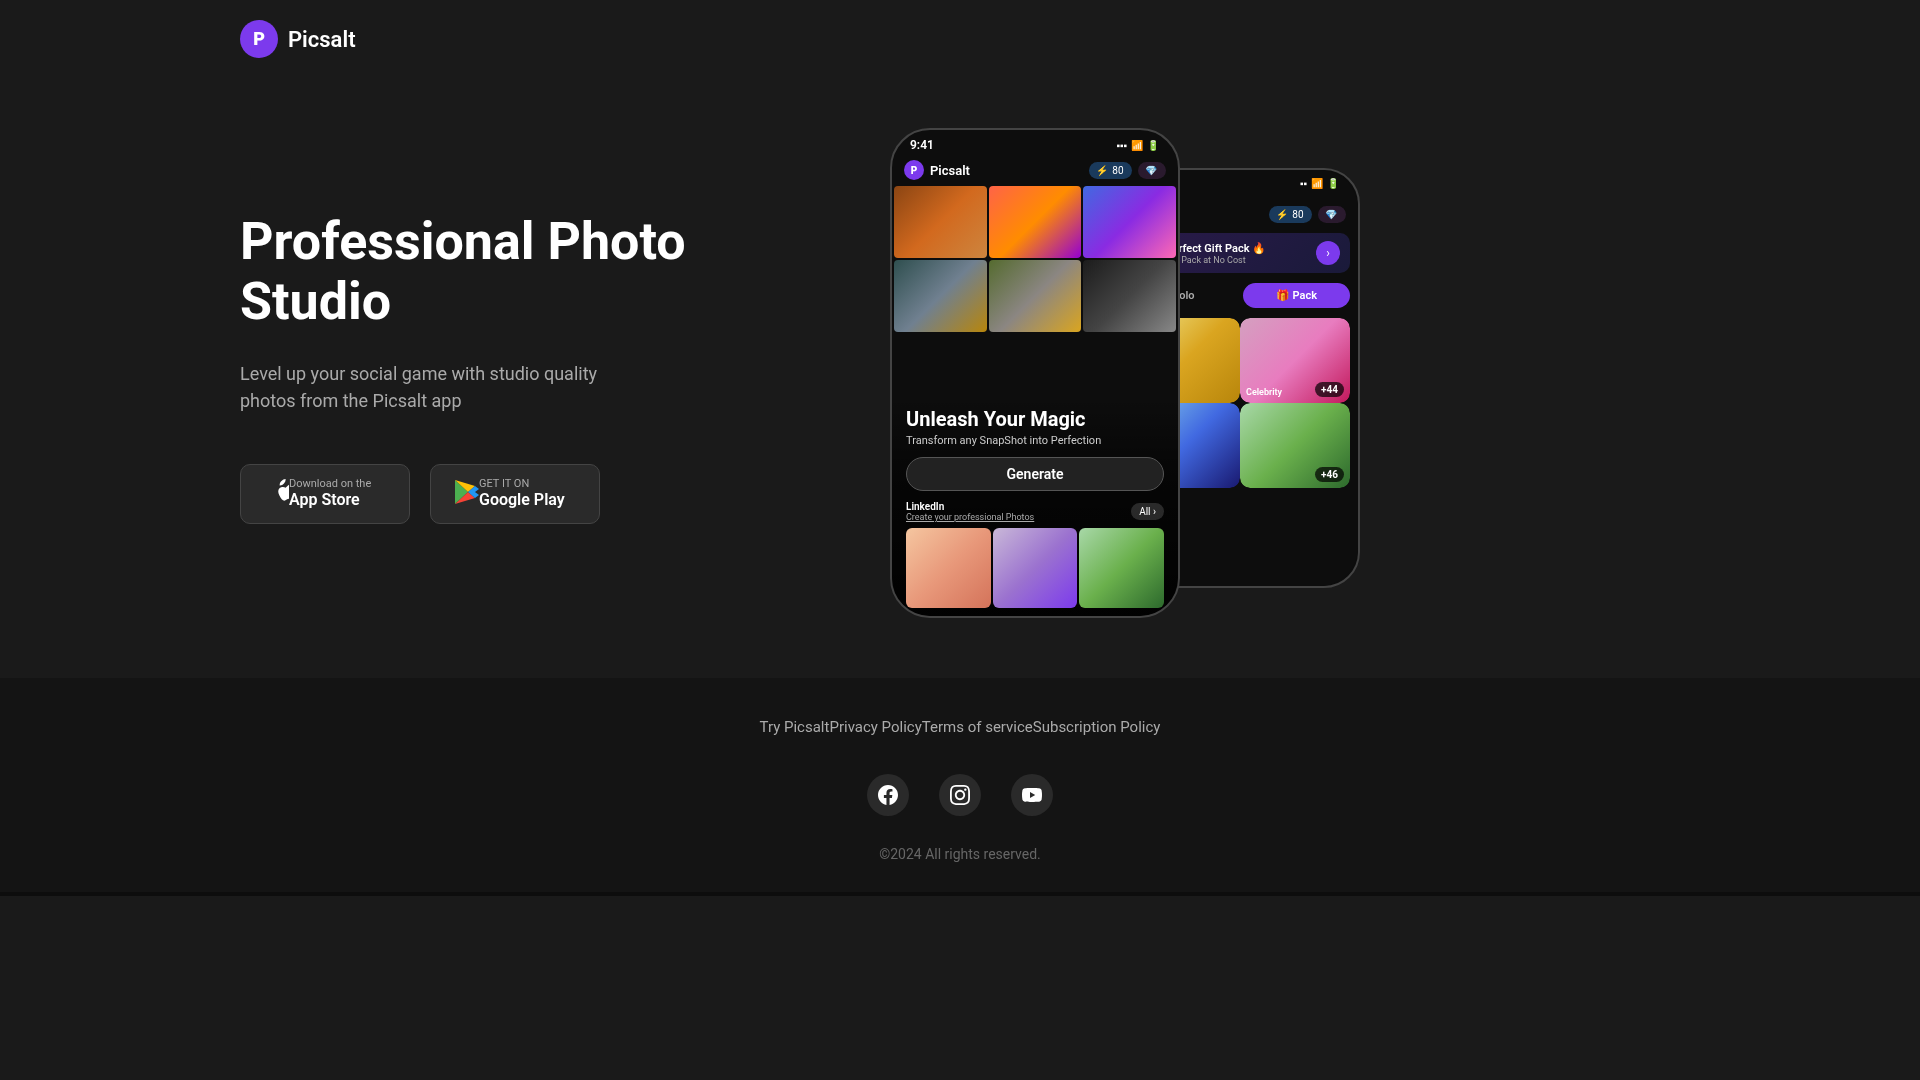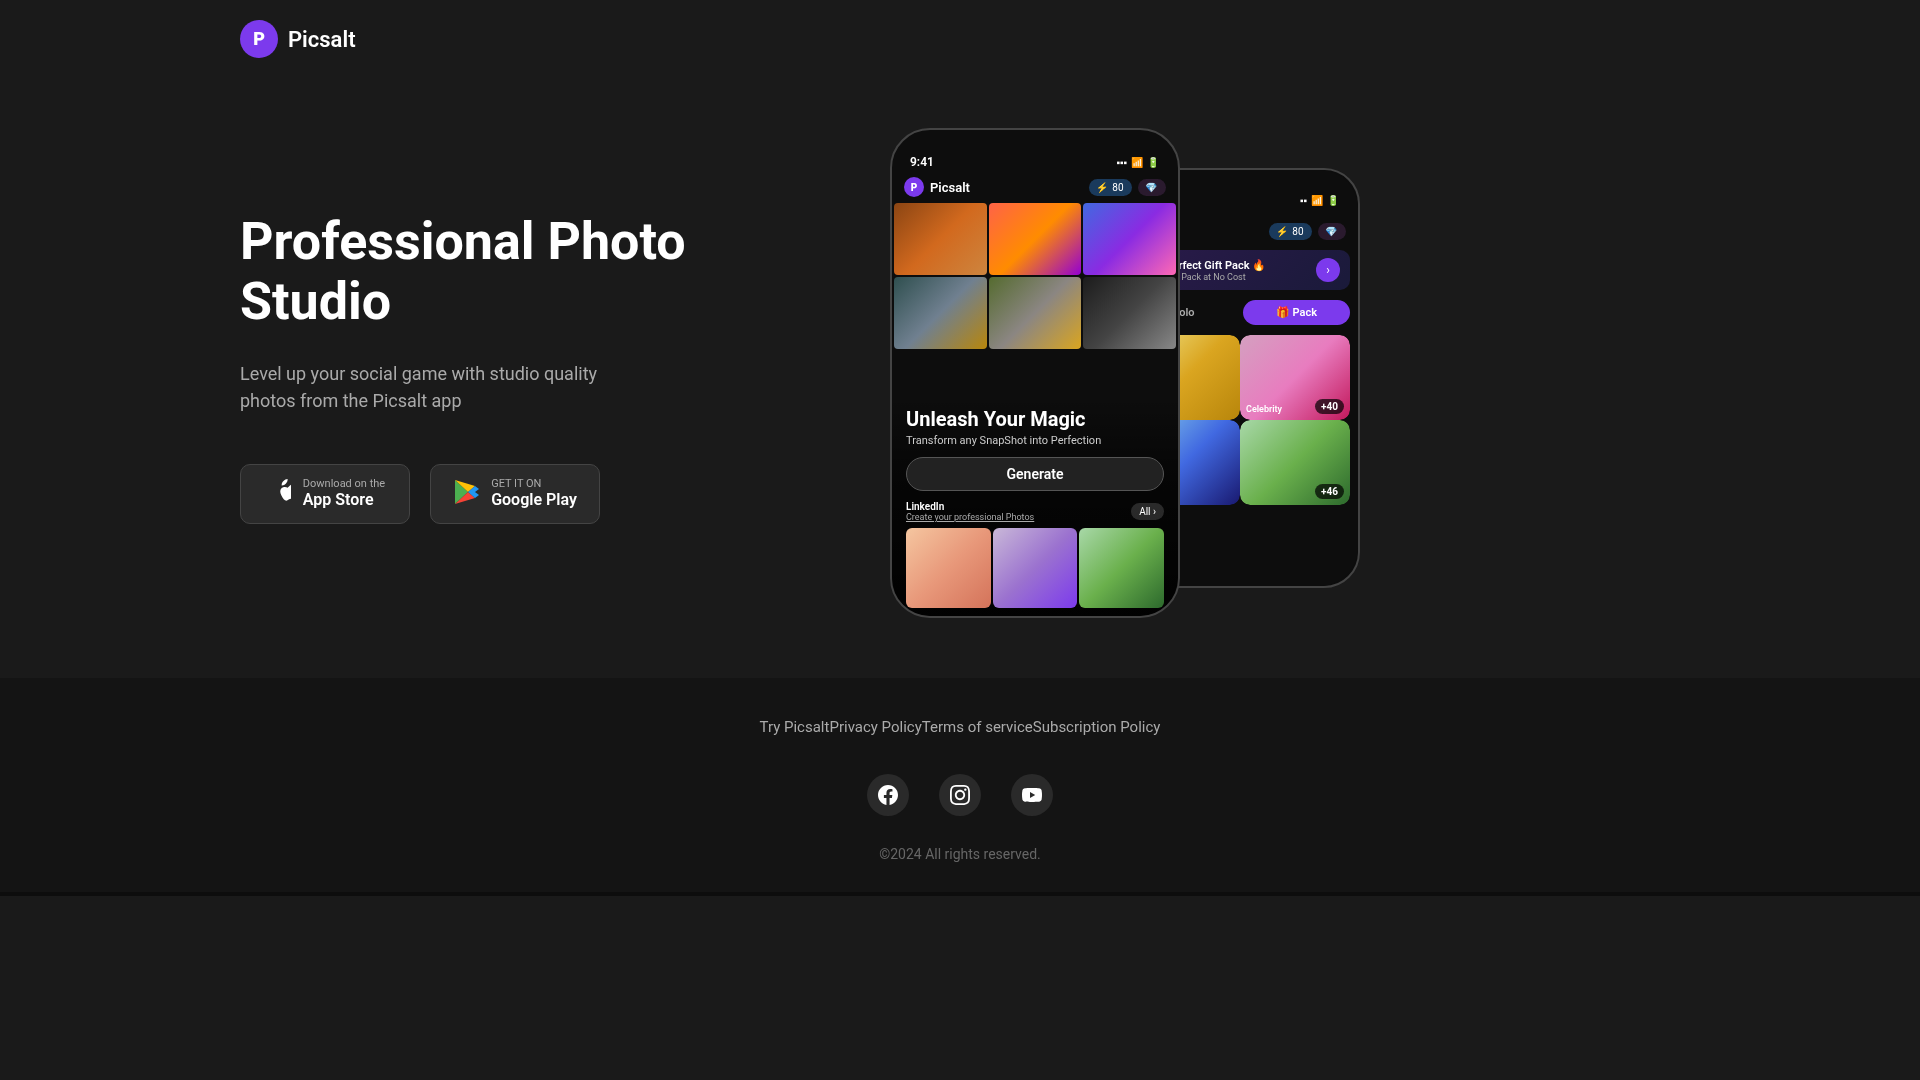--- a/index.html
+++ b/index.html
@@ -62,30 +62,29 @@
     }
 
     .app-buttons {
       display: flex;
       gap: 20px;
     }
 
     .app-btn {
       display: flex;
       align-items: center;
-      gap: 12px;
+      gap: 0;
       background-color: #2a2a2a;
       border: 1px solid #444;
       border-radius: 10px;
       padding: 12px 22px;
       cursor: pointer;
       text-decoration: none;
       color: #ffffff;
       min-width: 170px;
-      justify-content: center;
     }
 
     .app-btn-icon {
       font-size: 28px;
       line-height: 1;
     }
 
     .app-btn-text {
       display: flex;
       flex-direction: column;
@@ -150,21 +149,21 @@
       overflow: hidden;
       border-radius: 38px;
       position: relative;
     }
 
     
     .phone-status-bar {
       display: flex;
       justify-content: space-between;
       align-items: center;
-      padding: 25px 18px 4px;
+      padding: 8px 18px 4px;
       font-size: 11px;
       color: #fff;
     }
     .status-time { font-weight: 600; font-size: 12px; }
     .status-icons { display: flex; gap: 4px; align-items: center; font-size: 10px; }
 
     .phone-app-header {
       display: flex;
       align-items: center;
       justify-content: space-between;
@@ -604,21 +603,21 @@
         <div class="photo-grid-back">
 
           <div class="photo-cell-back">
             <div class="photo-placeholder c10" style="height:85px;border-radius:10px;"></div>
             <span class="category-label">ness</span>
           </div>
 
           <div class="photo-cell-back">
             <div class="photo-placeholder c11" style="height:85px;border-radius:10px;"></div>
             <span class="category-label">Celebrity</span>
-            <span class="plus-badge">+40</span>
+            <span class="plus-badge">+44</span>
           </div>
 
           <div class="photo-cell-back">
             <div class="photo-placeholder c12" style="height:85px;border-radius:10px;"></div>
           </div>
 
           <div class="photo-cell-back">
             <div class="photo-placeholder c9" style="height:85px;border-radius:10px;"></div>
             <span class="plus-badge">+46</span>
           </div>

